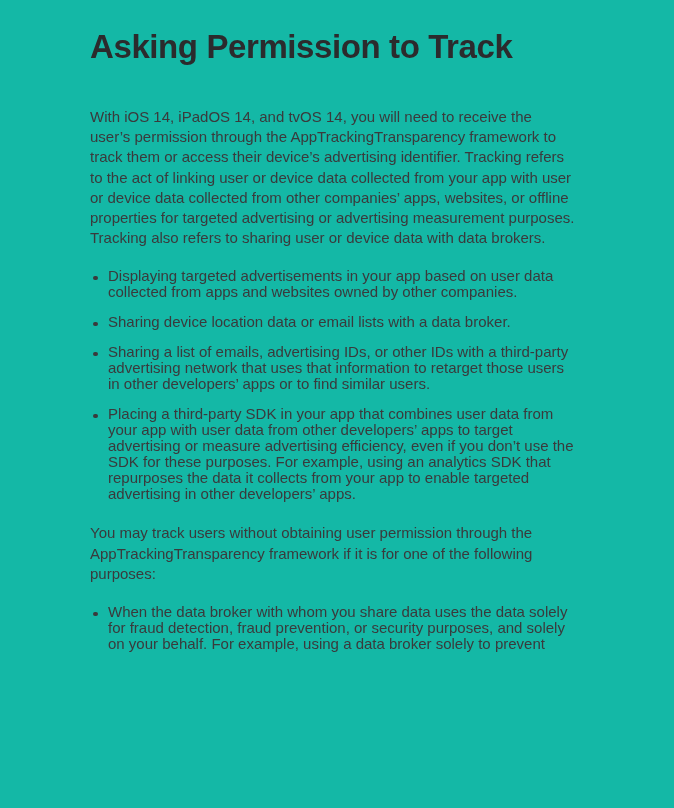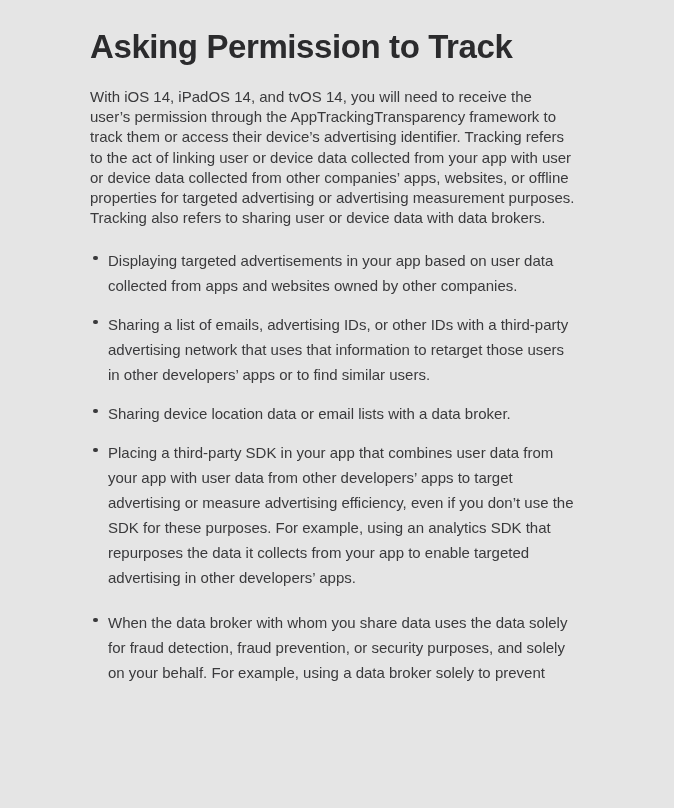--- a/index.html
+++ b/index.html
@@ -12,21 +12,21 @@
     width: 674px;
     height: 808px;
     overflow: hidden;
     font-family: "Liberation Sans", sans-serif;
     -webkit-font-smoothing: antialiased;
   }
 
   .page {
     width: 674px;
     height: 808px;
-    background: #e5e5e5;
+    background: #14b8a6;
     box-sizing: border-box;
     padding: 0;
     position: relative;
   }
 
   .article {
     position: absolute;
     left: 90px;
     top: 0;
     width: 486px;
@@ -45,21 +45,21 @@
 
   .para {
     font-size: 15px;
     line-height: 20.2px;
     color: #3a3a3c;
     margin: 0;
     letter-spacing: 0.0px;
   }
 
   .para-first {
-    margin-top: 20px;
+    margin-top: 40px;
   }
 
   .para-lead {
     margin-top: 21px;
   }
 
   .bullet-list {
     list-style: none;
     margin: 0;
     padding: 0;
@@ -70,21 +70,21 @@
   }
 
   .bullet-list.list-second {
     margin-top: 20px;
   }
 
   .bullet-item {
     position: relative;
     padding-left: 18px;
     font-size: 15px;
-    line-height: 25px;
+    line-height: 16px;
     color: #3a3a3c;
     margin-bottom: 14px;
   }
 
   .bullet-item:last-child {
     margin-bottom: 0;
   }
 
   .bullet-dot {
     position: absolute;
@@ -111,32 +111,33 @@
     <p class="para para-first">With iOS 14, iPadOS 14, and tvOS 14, you will need to receive the user’s permission through the AppTrackingTransparency framework to track them or access their device’s advertising identifier. Tracking refers to the act of linking user or device data collected from your app with user or device data collected from other companies’ apps, websites, or offline properties for targeted advertising or advertising measurement purposes. Tracking also refers to sharing user or device data with data brokers.</p>
 
 
     <ul class="bullet-list list-first">
       <li class="bullet-item">
         <span class="bullet-dot"></span>
         <span class="bullet-text">Displaying targeted advertisements in your app based on user data collected from apps and websites owned by other companies.</span>
       </li>
       <li class="bullet-item">
         <span class="bullet-dot"></span>
-        <span class="bullet-text">Sharing a list of emails, advertising IDs, or other IDs with a third-party advertising network that uses that information to retarget those users in other developers’ apps or to find similar users.</span>
+        <span class="bullet-text">Sharing device location data or email lists with a data broker.</span>
       </li>
       <li class="bullet-item">
         <span class="bullet-dot"></span>
-        <span class="bullet-text">Sharing device location data or email lists with a data broker.</span>
+        <span class="bullet-text">Sharing a list of emails, advertising IDs, or other IDs with a third-party advertising network that uses that information to retarget those users in other developers’ apps or to find similar users.</span>
       </li>
       <li class="bullet-item">
         <span class="bullet-dot"></span>
         <span class="bullet-text">Placing a third-party SDK in your app that combines user data from your app with user data from other developers’ apps to target advertising or measure advertising efficiency, even if you don’t use the SDK for these purposes. For example, using an analytics SDK that repurposes the data it collects from your app to enable targeted advertising in other developers’ apps.</span>
       </li>
     </ul>
 
+    <p class="para para-lead">You may track users without obtaining user permission through the AppTrackingTransparency framework if it is for one of the following purposes:</p>
 
     <ul class="bullet-list list-second">
       <li class="bullet-item">
         <span class="bullet-dot"></span>
         <span class="bullet-text"><span>When the data broker with whom you share data uses the data solely for fraud detection, fraud prevention, or security purposes, and solely on your behalf. For example, using a data broker solely to prevent </span></span>
       </li>
     </ul>
 
   </article>
 </div>

